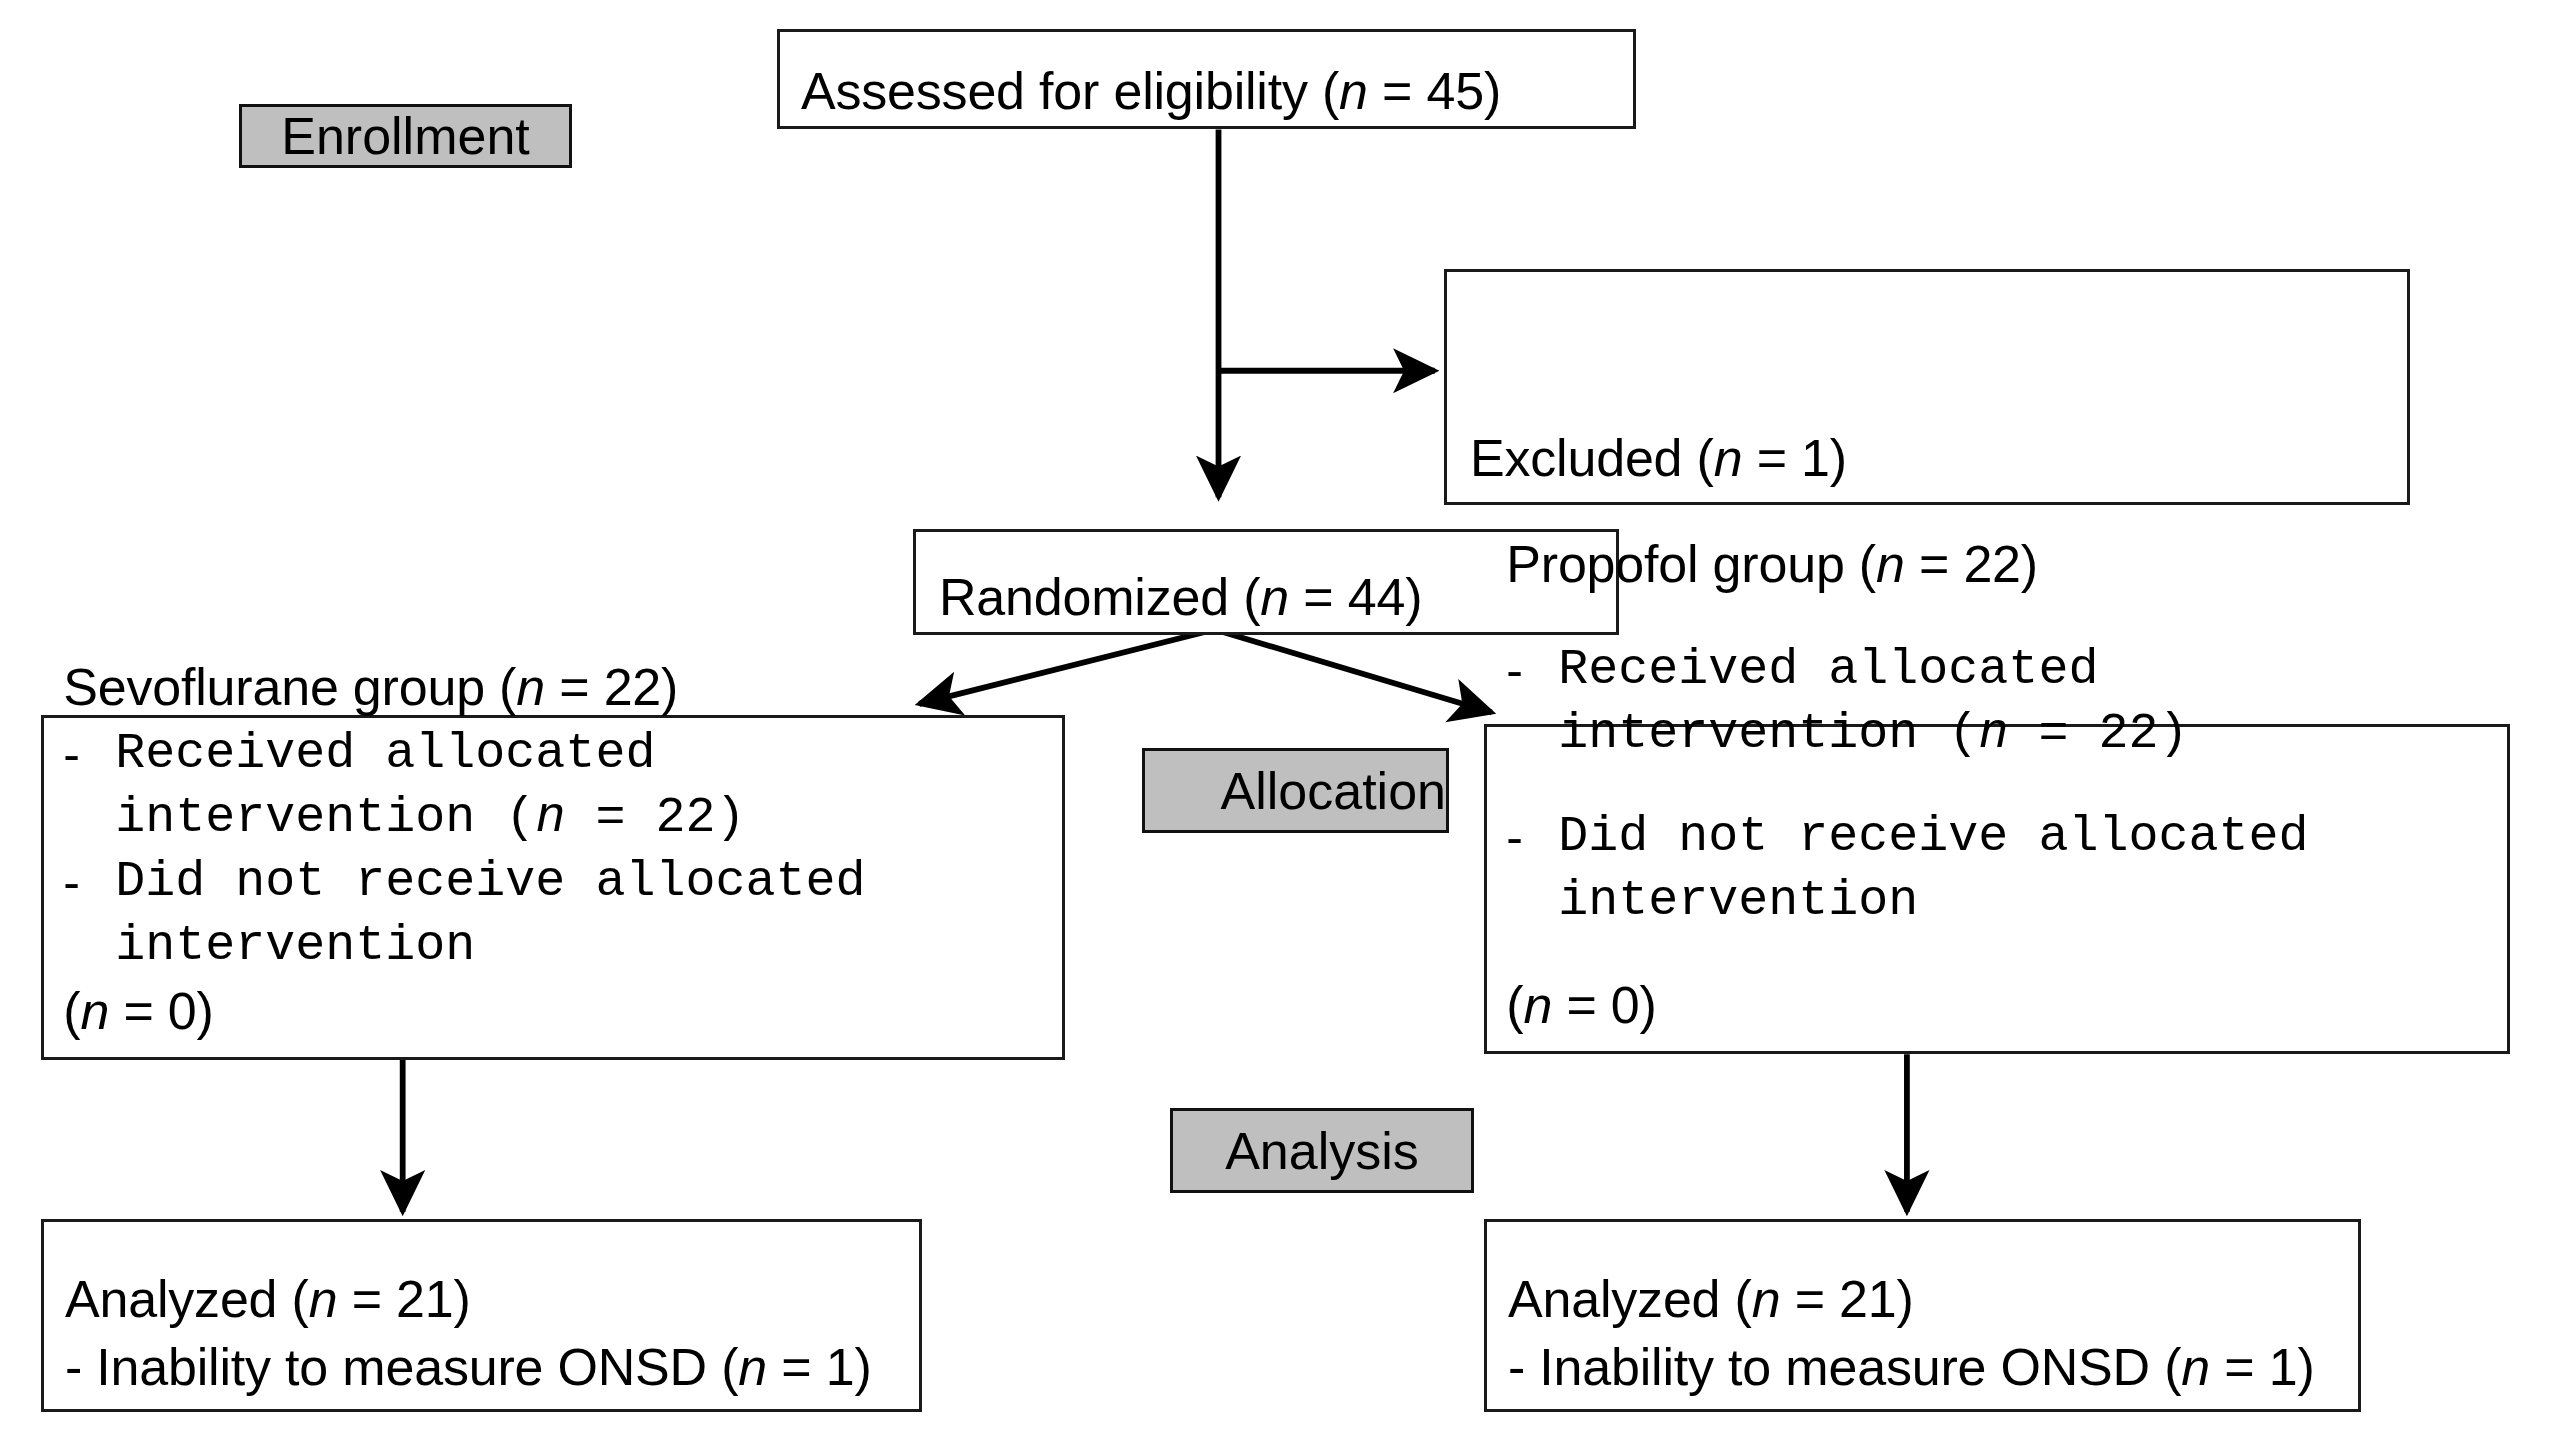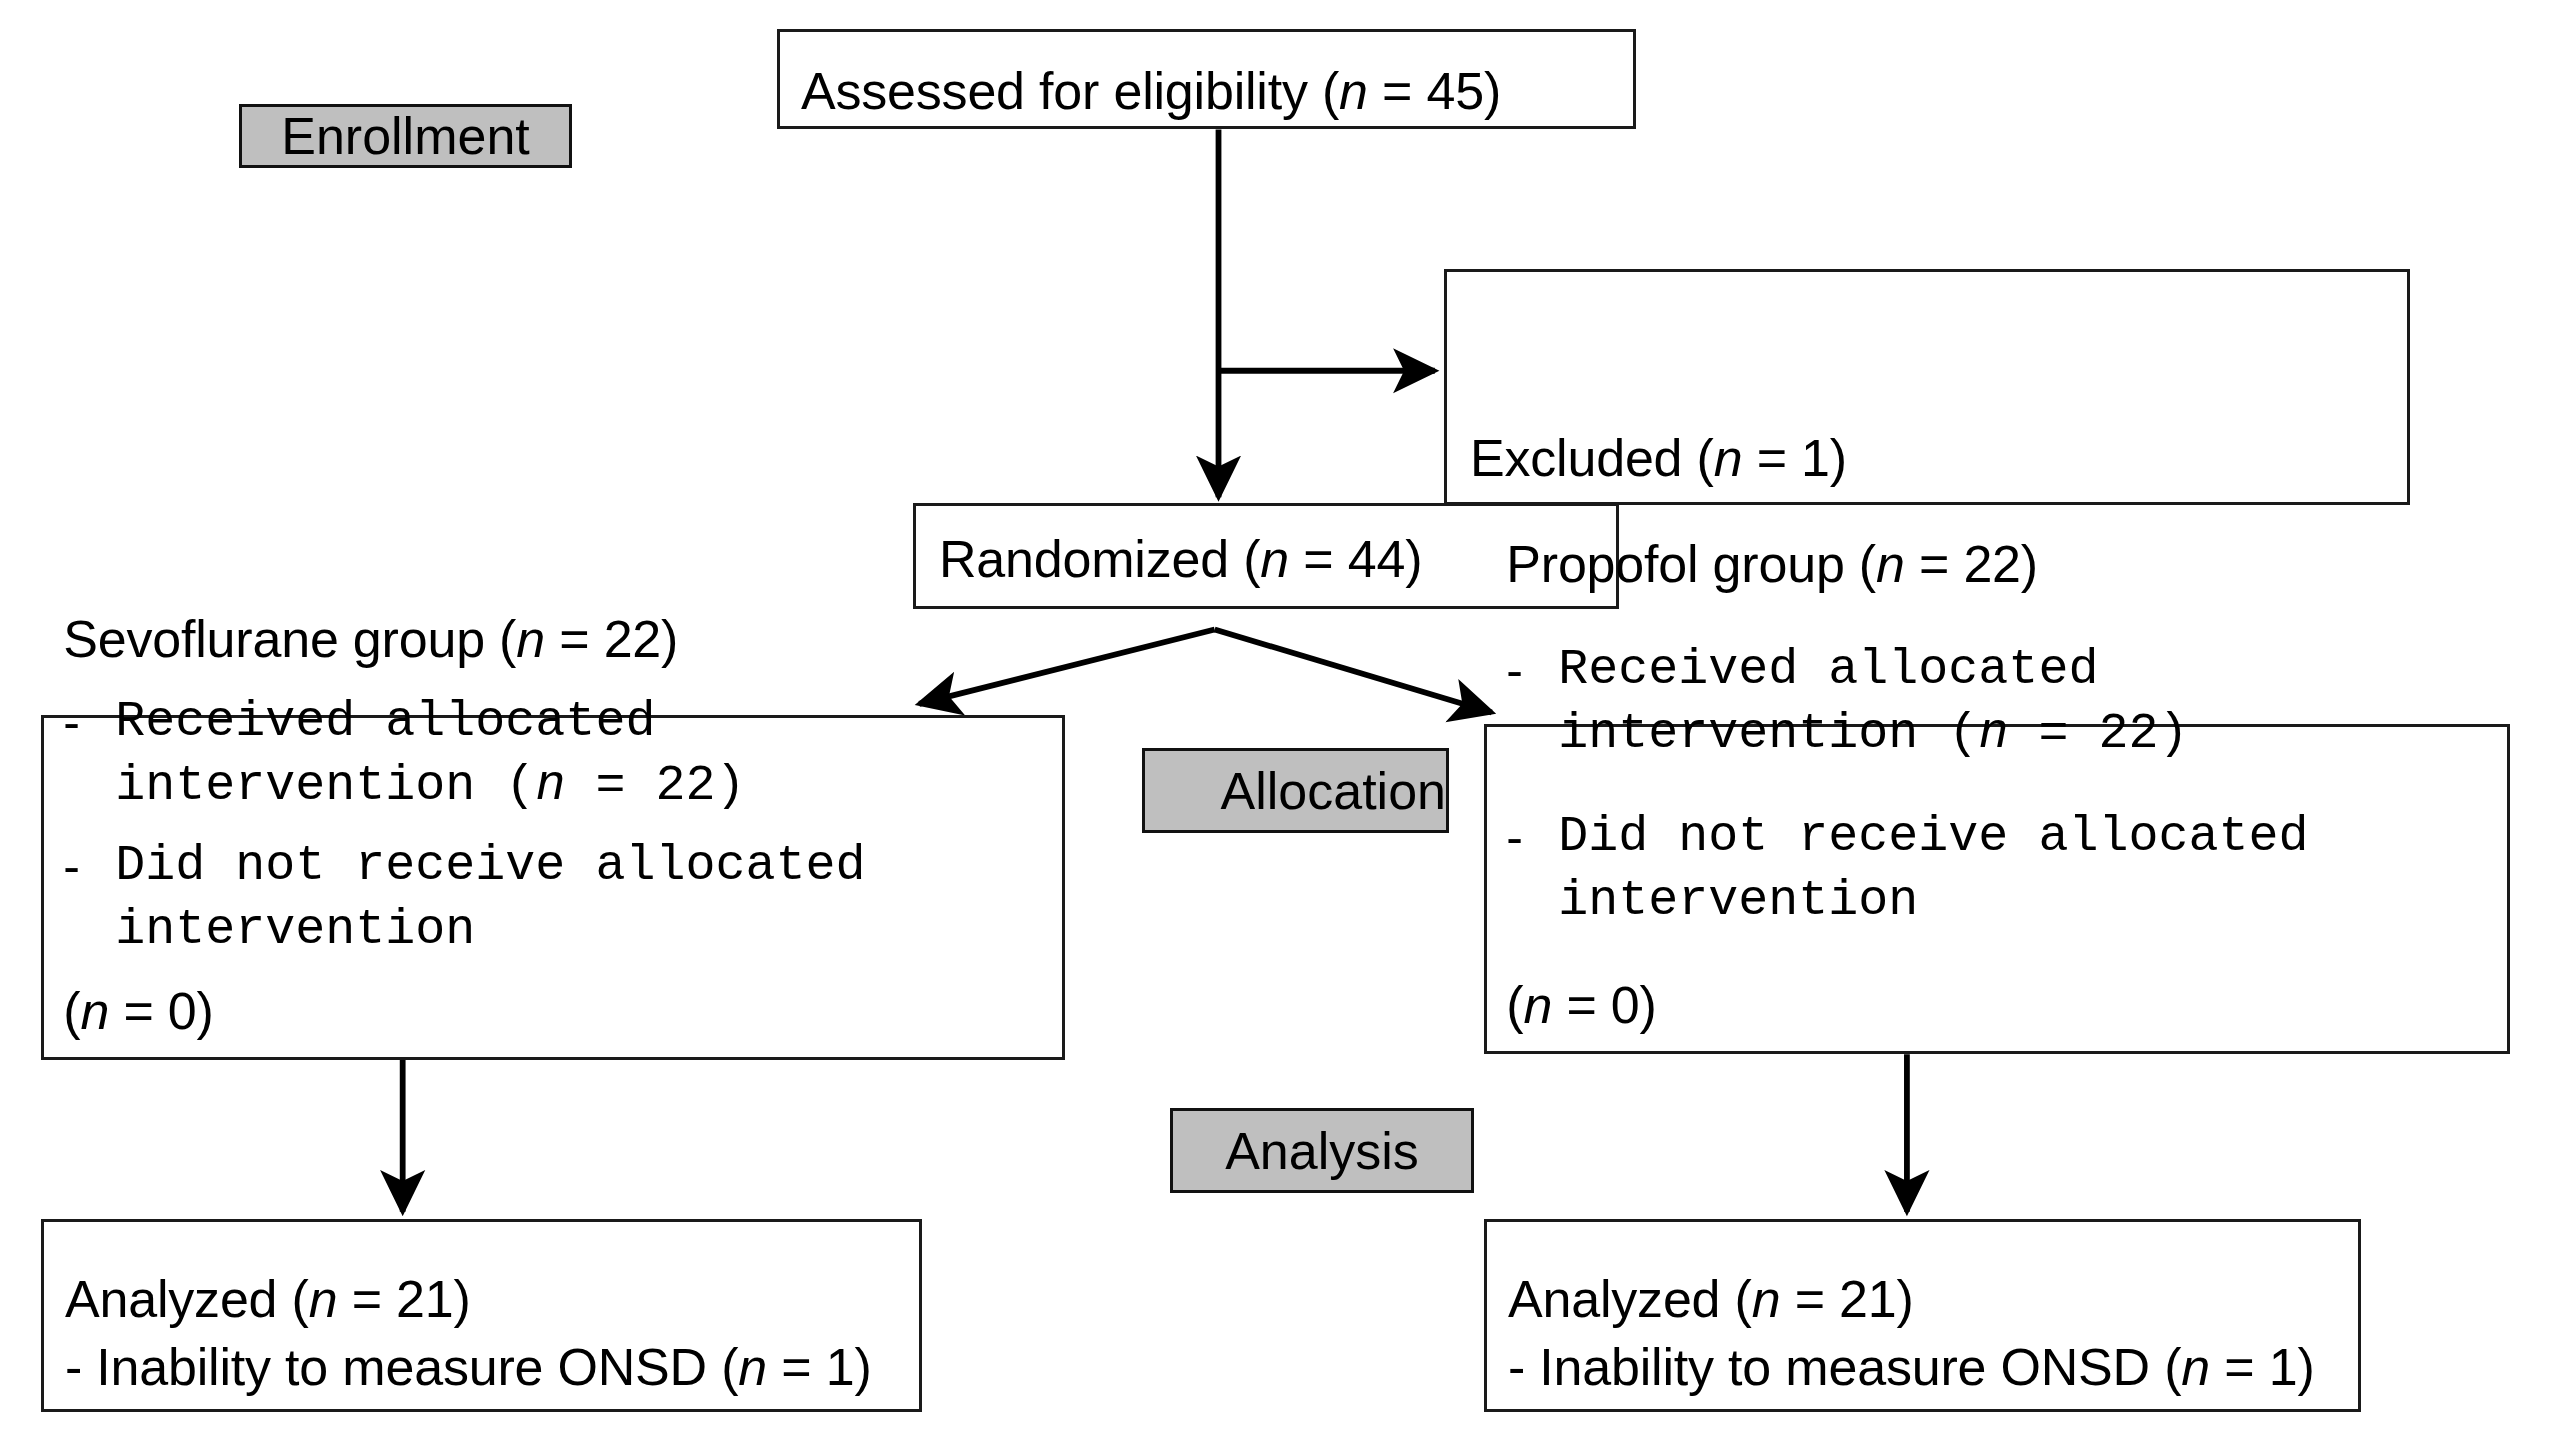--- a/index.html
+++ b/index.html
@@ -70,22 +70,22 @@
     position: absolute;
     left: 0; top: 0;
     width: 2550px;
     height: 1455px;
     pointer-events: none;
   }
 
   
   #box-assessed   { left: 777px;  top: 29px;   width: 859px;  height: 100px; padding: 0 21px; }
   #box-excluded   { left: 1444px; top: 269px;  width: 966px; height: 236px; padding: 9.7px 23px; }
-  #box-randomized { left: 913px;  top: 503px;  width: 706px;  height: 106px; padding: 12px 23px; }
-  #box-sevo       { left: 41px;   top: 715px;  width: 1024px; height: 345px; padding: 11.6px 19.3px; gap: 16px; }
+  #box-randomized { left: 913px;  top: 529px;  width: 706px;  height: 106px; padding: 0 23px; }
+  #box-sevo       { left: 41px;   top: 715px;  width: 1024px; height: 345px; padding: 11.6px 19.3px; }
   #box-prop       { left: 1484px; top: 724px;  width: 1026px; height: 330px; padding: 11.6px 19.3px; gap: 39px; }
   #box-anal-left  { left: 41px;   top: 1219px; width: 881px;  height: 193px; padding: 7.7px 21px; }
   #box-anal-right { left: 1484px; top: 1219px; width: 877px;  height: 193px; padding: 7.7px 21px; }
 
   #stage-enroll   { left: 239px;  top: 104px;  width: 333px;  height: 64px; }
   #stage-alloc    { left: 1142px; top: 748px;  width: 307px;  height: 85px; justify-content: flex-end; }
   #stage-analysis { left: 1170px; top: 1108px; width: 304px;  height: 85px; }
 </style>
 </head>
 <body>

